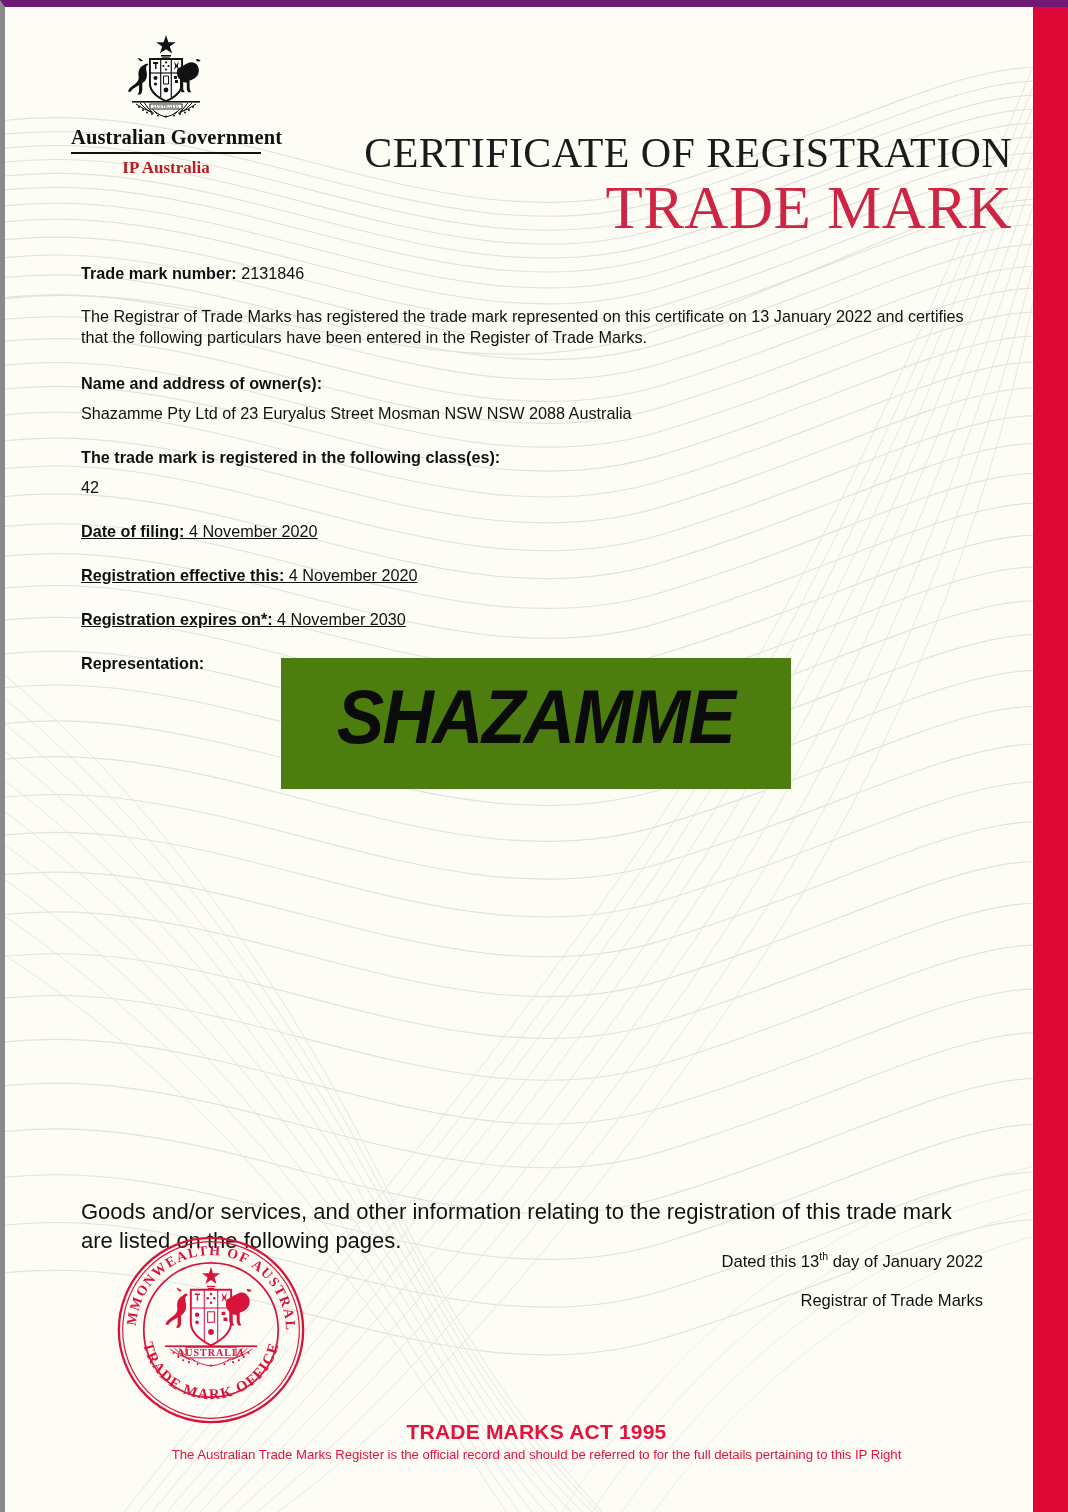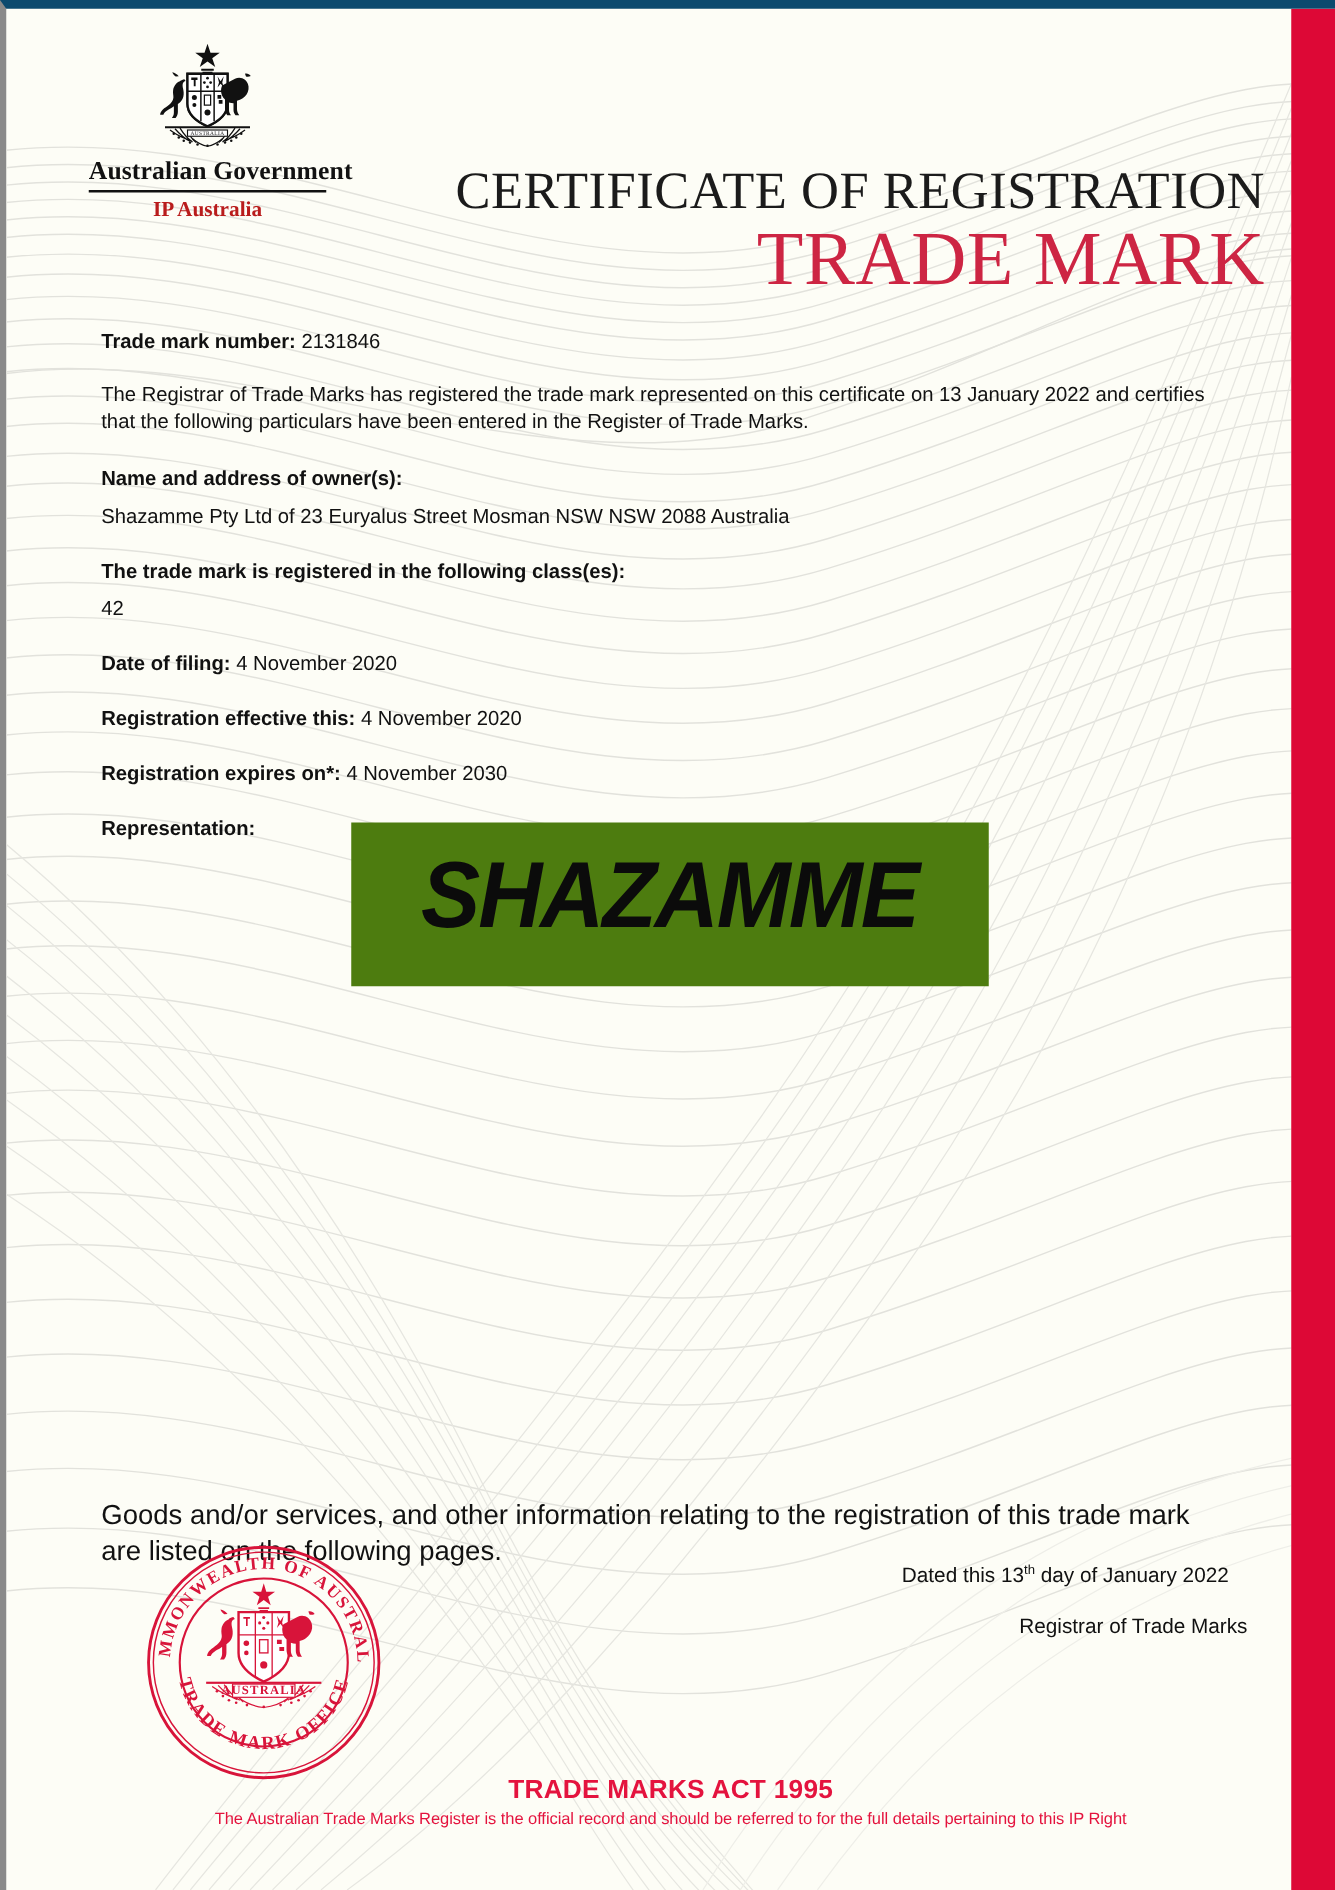--- a/index.html
+++ b/index.html
@@ -8,21 +8,21 @@
     background: #8a8a8a;
   }
   .page {
     position: relative;
     width: 1068px;
     height: 1512px;
     background: #fdfdf6;
     overflow: hidden;
     font-family: "Liberation Sans", sans-serif;
     box-sizing: border-box;
-    border-top: 7px solid #0c4a6e;
+    border-top: 7px solid #701a75;
     border-left: 5px solid #8a8a8a;
   }
 
   
   .watermark {
     position: absolute;
     inset: 0;
     z-index: 0;
     pointer-events: none;
   }
@@ -110,21 +110,21 @@
     line-height: 1.34;
     margin: 21px 0 0 0;
     max-width: 890px;
   }
   .lbl {
     font-size: 16.2px;
     font-weight: bold;
     margin: 25px 0 0 0;
   }
   .val { font-size: 16.2px; margin: 11px 0 0 0; }
-  .row { font-size: 16.2px; margin: 25px 0 0 0; }
+  .row { font-size: 16.2px; margin: 25px 0 0 0; text-decoration: underline; }
 
   
   .rep-box {
     position: absolute;
     left: 276px;
     top: 651px;
     width: 510px;
     height: 131px;
     background: #4d7c0f;
     z-index: 2;
@@ -160,21 +160,21 @@
     right: 85px;
     top: 1243px;
     font-size: 16.6px;
     color: #111;
     z-index: 2;
     white-space: nowrap;
   }
   .dated sup { font-size: 10.5px; vertical-align: super; }
   .registrar {
     position: absolute;
-    right: 70px;
+    right: 85px;
     top: 1284px;
     font-size: 16.6px;
     color: #111;
     text-align: right;
     z-index: 2;
     white-space: nowrap;
   }
 
   .seal {
     position: absolute;

